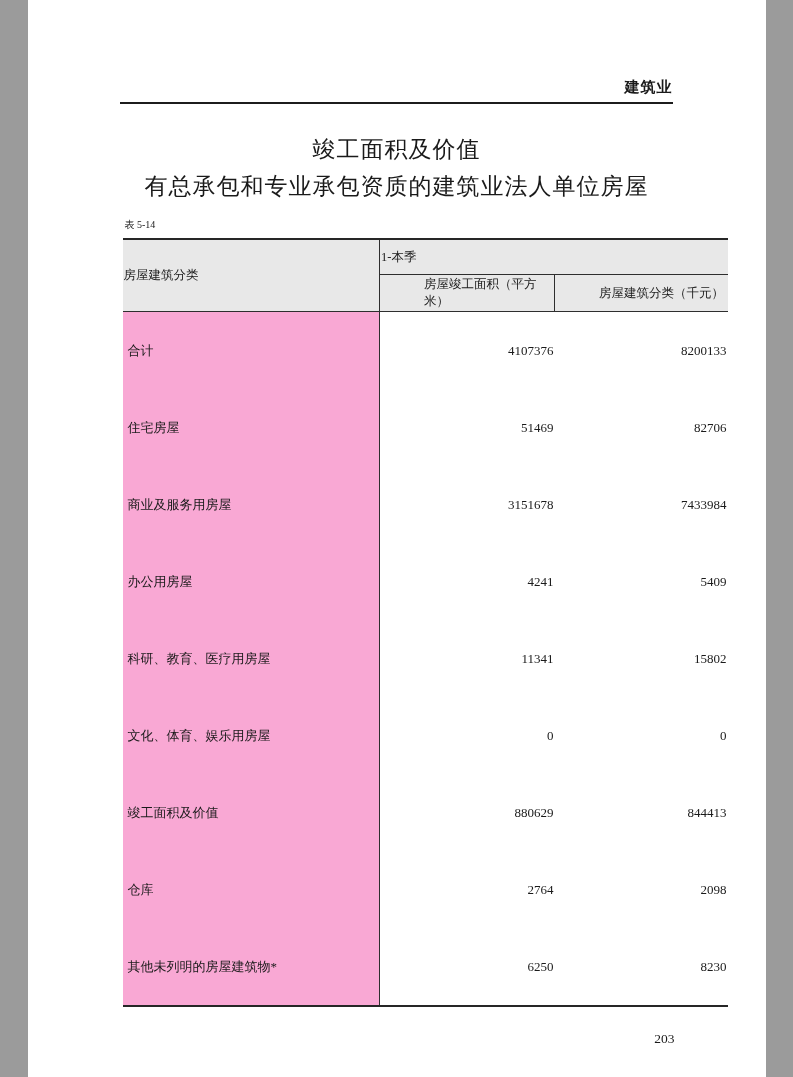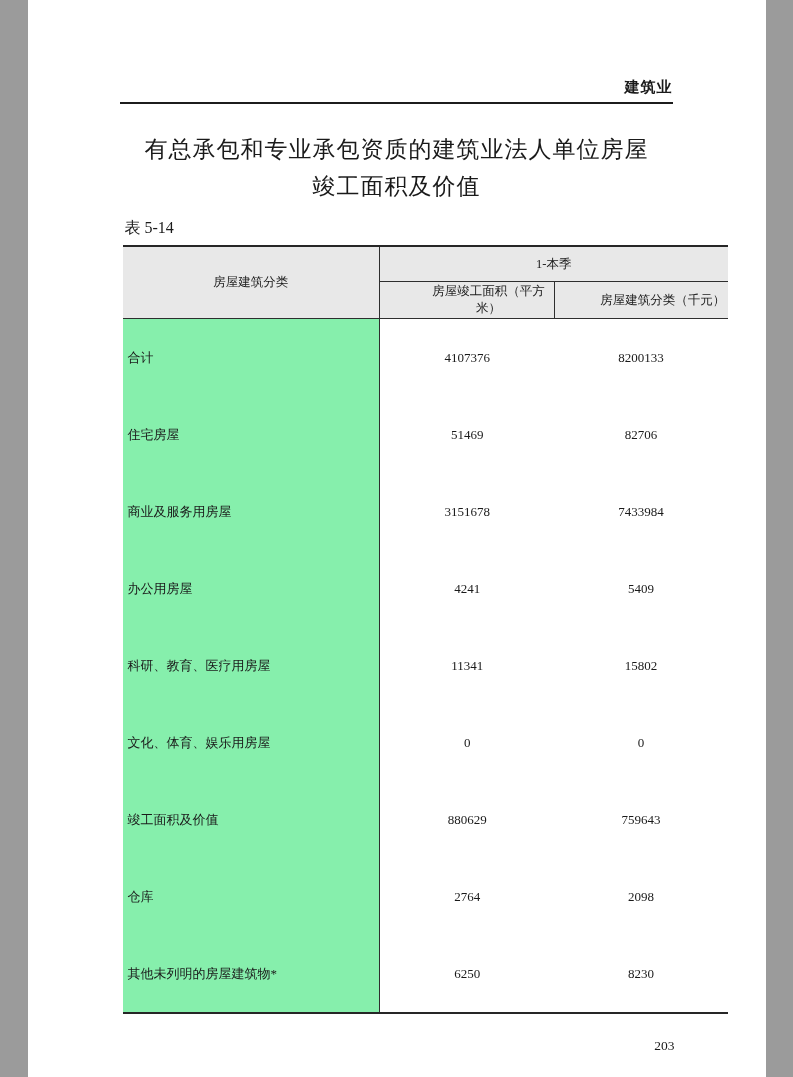--- a/index.html
+++ b/index.html
@@ -26,36 +26,36 @@
   .title-block{
     margin-top:27px;
     text-align:center;
     font-size:23px;
     line-height:37px;
     letter-spacing:1px;
   }
   
   .table-caption{
     margin:13px 4px 6px 97px;
-    font-size:16px;
+    font-size:10px;
   }
   
   table.tbl{
     margin-left:95px;
     width:605px;
     border-collapse:collapse;
     table-layout:fixed;
     border-top:2.2px solid #262626;
     border-bottom:2.2px solid #262626;
   }
   table.tbl th{
     font-weight:normal;
     font-size:12.5px;
     background:#e8e8e8;
-    text-align:center;
+    text-align:left;
     vertical-align:middle;
   }
   .th-cat{
     border-right:1.4px solid #2e2e2e;
     border-bottom:1px solid #2e2e2e;
   }
   .th-group{
     height:32px;
     border-bottom:1px solid #2e2e2e;
   }
@@ -66,48 +66,48 @@
   }
   .th-sub2{
     border-left:1px solid #2e2e2e;
   }
   table.tbl tbody td{
     height:75px;
     vertical-align:middle;
     font-size:13px;
   }
   td.cat{
-    background:#86efac;
+    background:#f9a8d4;
     border-right:1.4px solid #2e2e2e;
     padding-left:5px;
     font-size:12.5px;
     text-align:left;
   }
   td.num{
-    text-align:center;
+    text-align:right;
   }
   
   .page-number{
     margin:24px 91px 0 8px;
     text-align:right;
     font-size:13.5px;
   }
 </style>
 </head>
 <body>
 
 <div class="page">
 
   <div class="doc-header">
     <span>建筑业</span>
   </div>
 
   <div class="title-block">
+    <div>竣工面积及价值</div>
     <div>有总承包和专业承包资质的建筑业法人单位房屋</div>
-    <div>竣工面积及价值</div>
   </div>
 
   <div class="table-caption">表 5-14</div>
 
   <table class="tbl">
     <colgroup>
       <col style="width:257px">
       <col style="width:175px">
       <col style="width:173px">
     </colgroup>
@@ -148,21 +148,21 @@
         <td class="num">15802</td>
       </tr>
       <tr>
         <td class="cat">文化、体育、娱乐用房屋</td>
         <td class="num">0</td>
         <td class="num">0</td>
       </tr>
       <tr>
         <td class="cat">竣工面积及价值</td>
         <td class="num">880629</td>
-        <td class="num">759643</td>
+        <td class="num">844413</td>
       </tr>
       <tr>
         <td class="cat">仓库</td>
         <td class="num">2764</td>
         <td class="num">2098</td>
       </tr>
       <tr>
         <td class="cat">其他未列明的房屋建筑物*</td>
         <td class="num">6250</td>
         <td class="num">8230</td>

